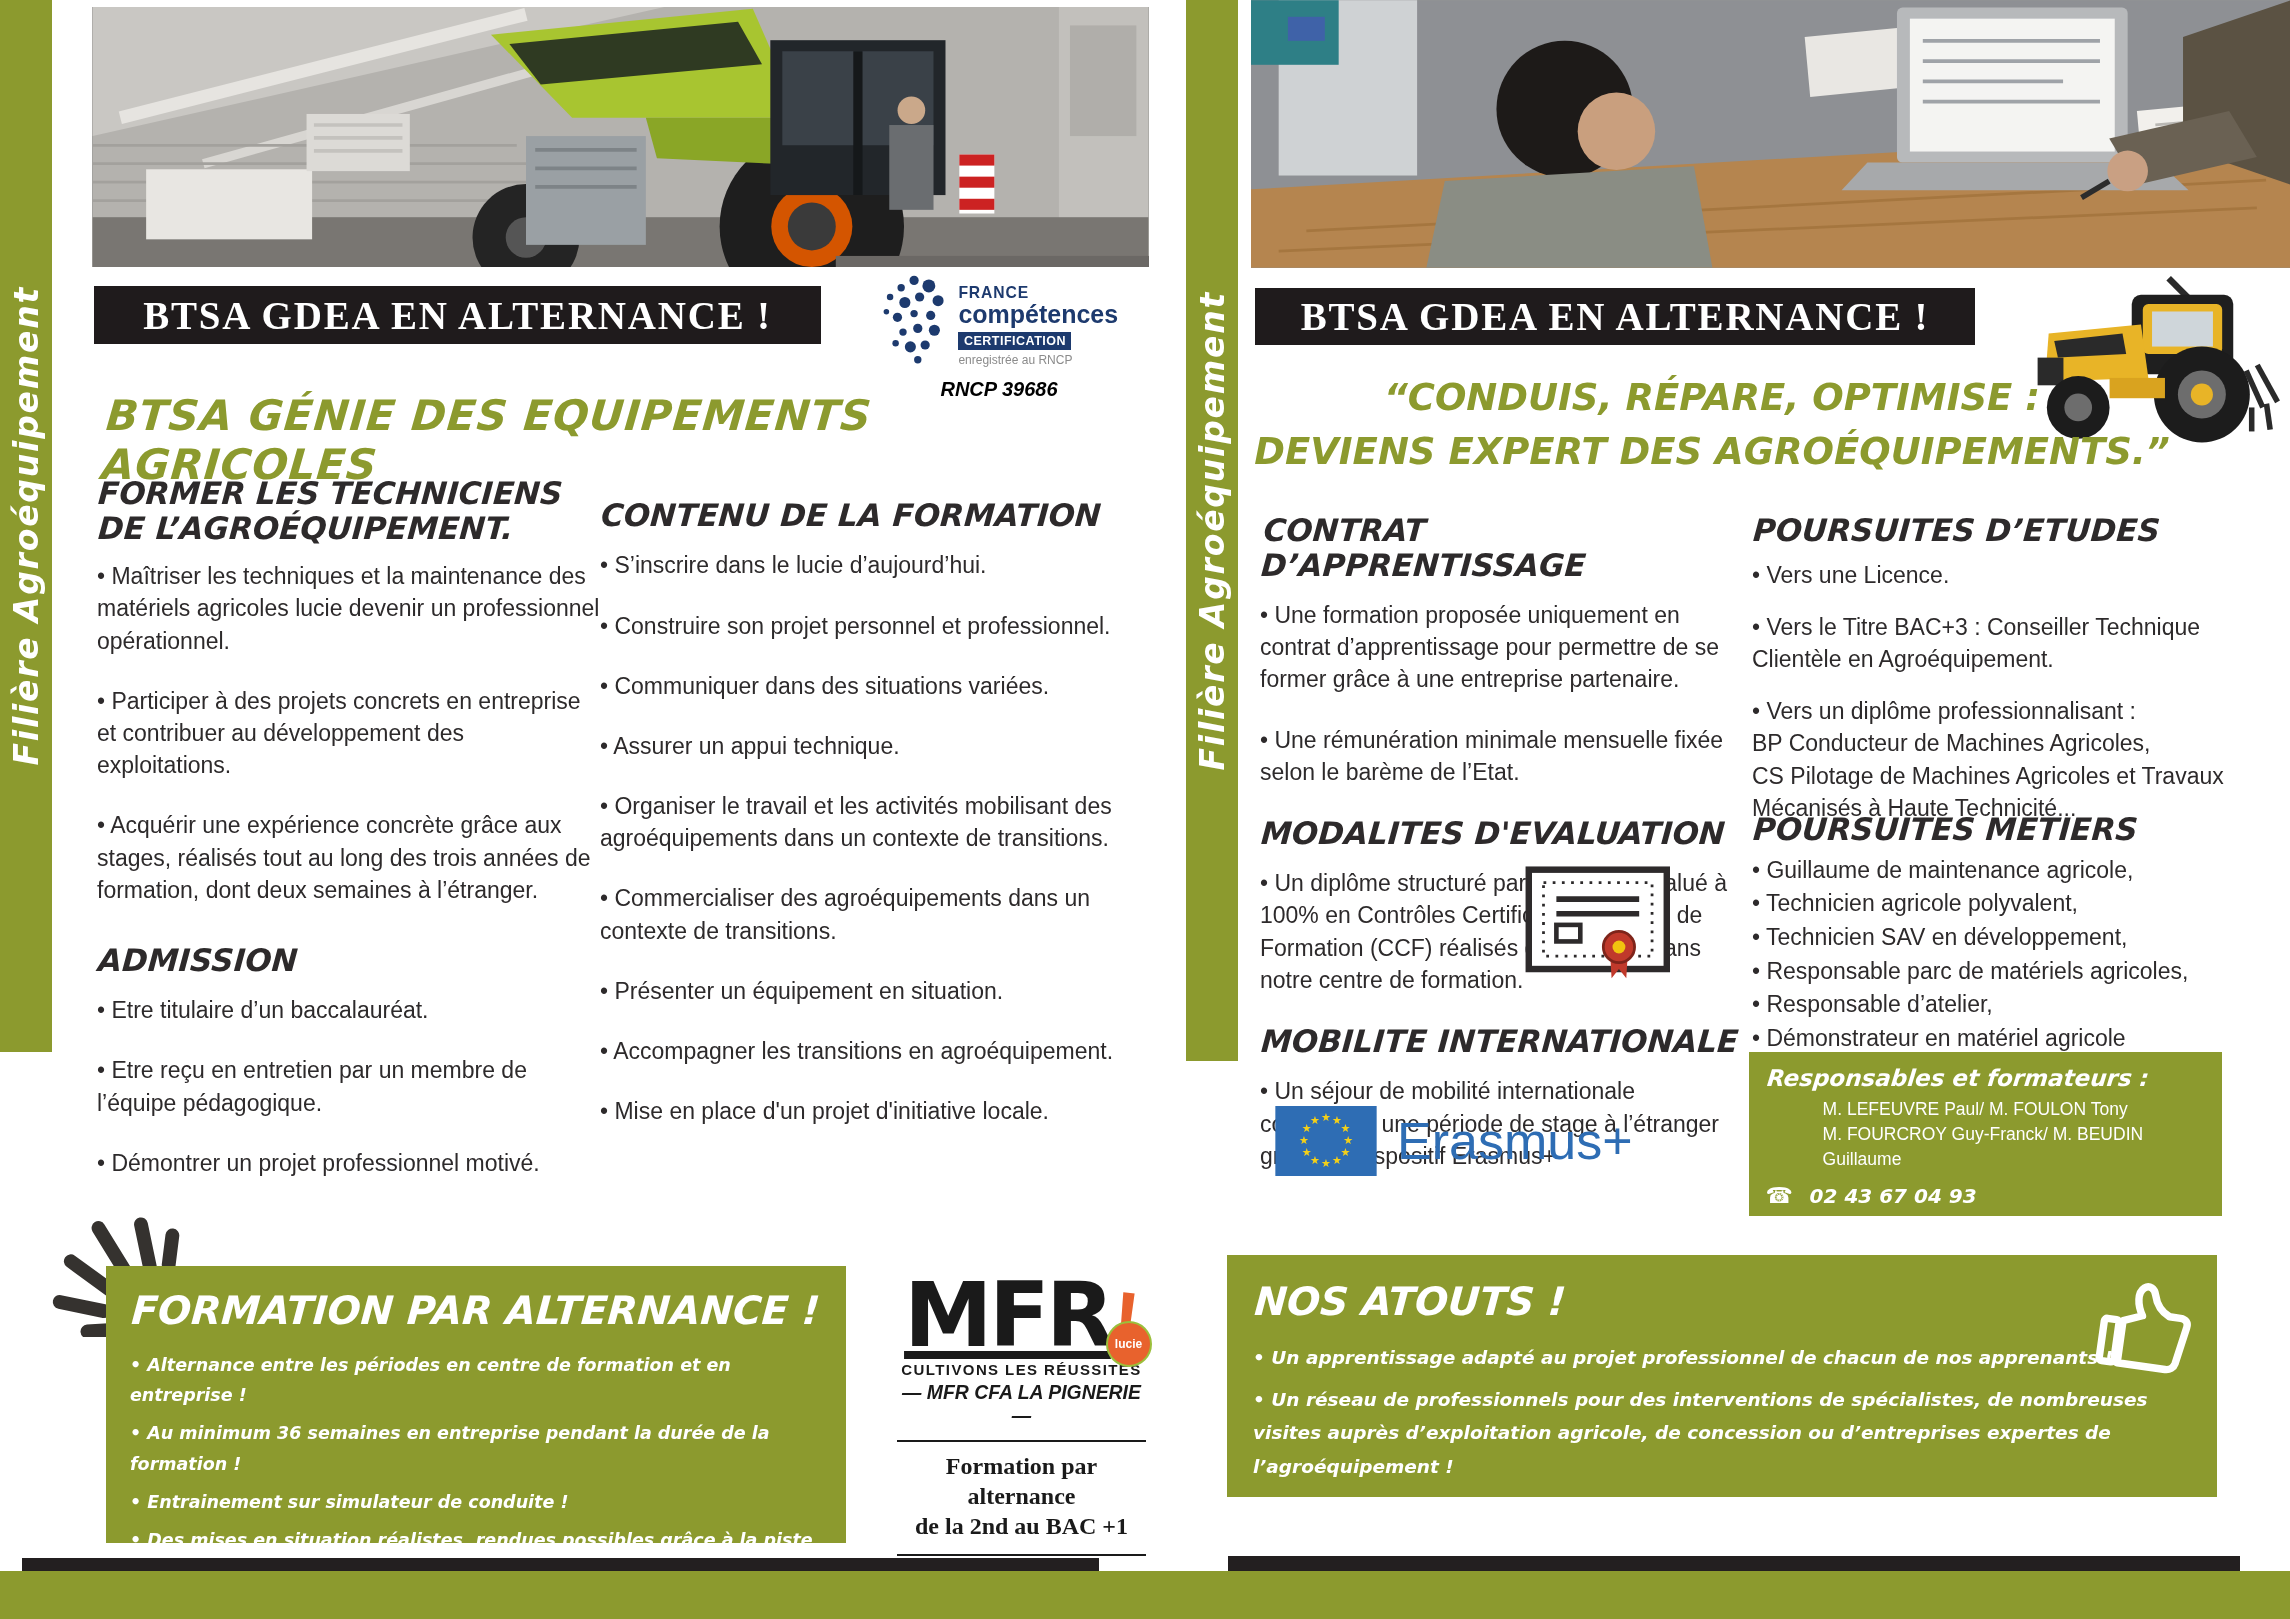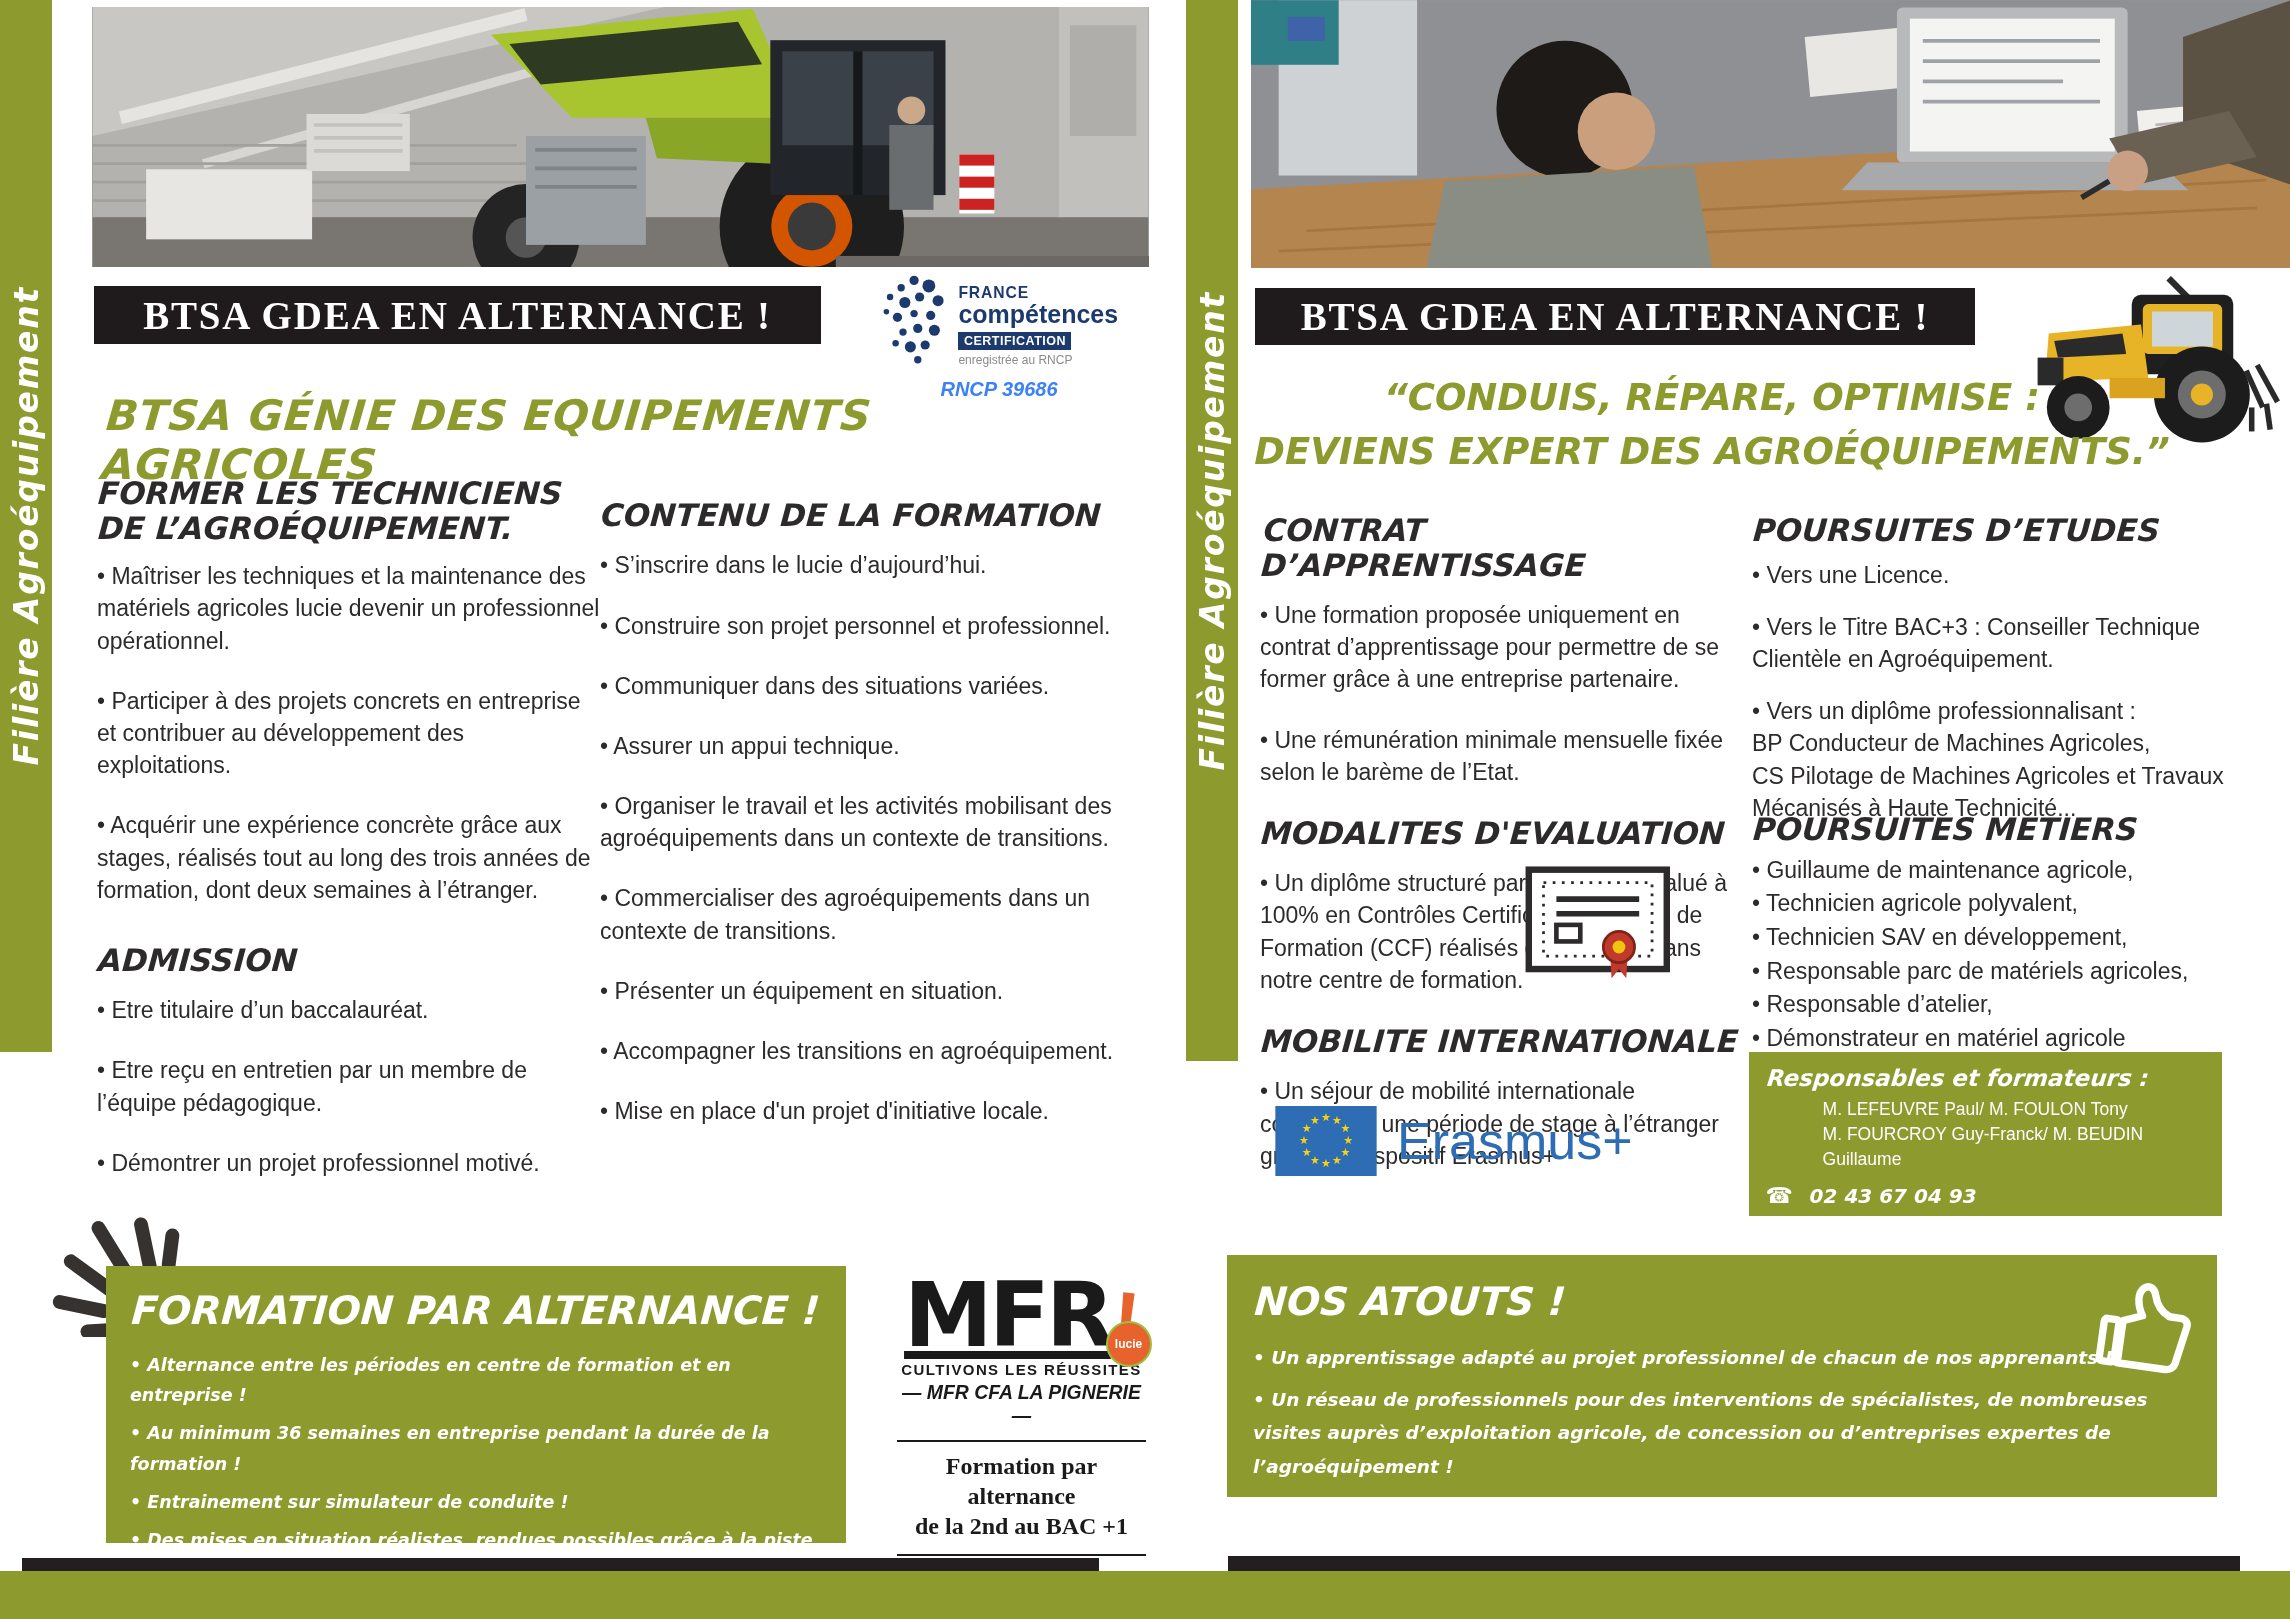--- a/index.html
+++ b/index.html
@@ -43,21 +43,21 @@
   .contact .c-val{font-family:"DejaVu Sans",sans-serif;font-style:italic;font-weight:bold;font-size:20px;}
   
   .fc{position:absolute;left:879px;top:273px;width:240px;}
   .fc-top{display:flex;align-items:flex-start;gap:7.4px;}
   .fc-txt{padding-top:11px;}
   .fc-l1{font-size:15.7px;font-weight:bold;color:#1d3a6e;letter-spacing:0.9px;}
   .fc-l2{font-size:25px;font-weight:bold;color:#1d3a6e;margin-top:-1.8px;}
   .fc-badge{display:inline-block;background:#1d3a6e;color:#fff;font-size:12.5px;font-weight:bold;
             padding:1.8px 5.5px;margin-top:2.8px;letter-spacing:0.5px;}
   .fc-sub{font-size:12px;color:#8b8b8b;margin-top:3.7px;}
-  .fc-rncp{font-size:20px;font-weight:bold;font-style:italic;color:#3b82f6;text-align:center;margin-top:9.2px;}
+  .fc-rncp{font-size:20px;font-weight:bold;font-style:italic;color:#000000;text-align:center;margin-top:9.2px;}
   
   .mfr{position:absolute;left:897px;top:1275px;width:249px;text-align:center;color:#1a1a1a;}
   .mfr-row{position:relative;display:flex;justify-content:center;align-items:flex-end;text-decoration:underline;}
   .mfr-word{font-size:89px;font-weight:900;letter-spacing:-3.7px;line-height:0.9;font-family:"DejaVu Sans",sans-serif;}
   .mfr-bang{color:#e8622d;font-size:79px;font-weight:900;line-height:0.9;margin-left:1.8px;transform:rotate(6deg);}
   .mfr-badge{position:absolute;right:-5.5px;top:46px;width:42px;height:42px;border-radius:50%;
              background:#e8622d;border:2.8px solid #9bbf3b;color:#fff;font-size:12px;font-weight:bold;
              display:flex;align-items:center;justify-content:center;}
   .mfr-tag{font-size:15px;font-weight:bold;letter-spacing:1.4px;margin-top:5.5px;}
   .mfr-name{font-size:19.4px;font-style:italic;font-weight:bold;margin-top:3.7px;}

